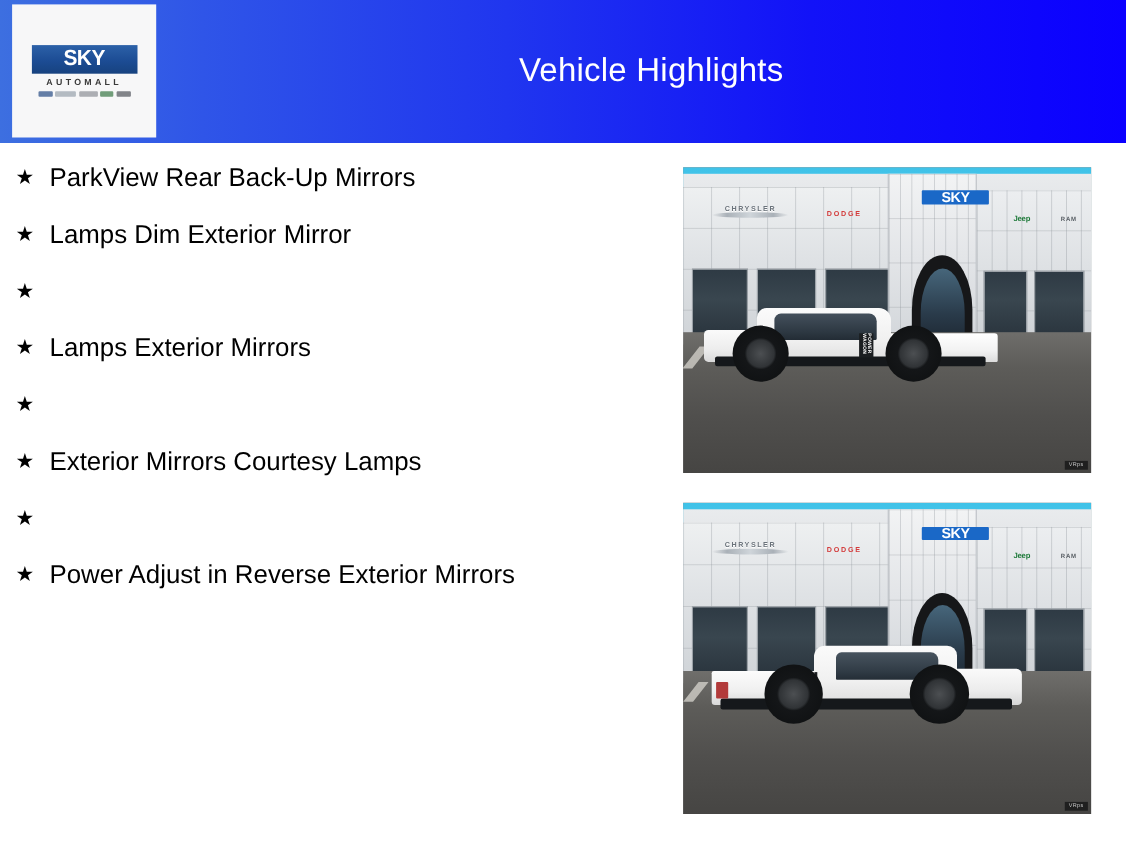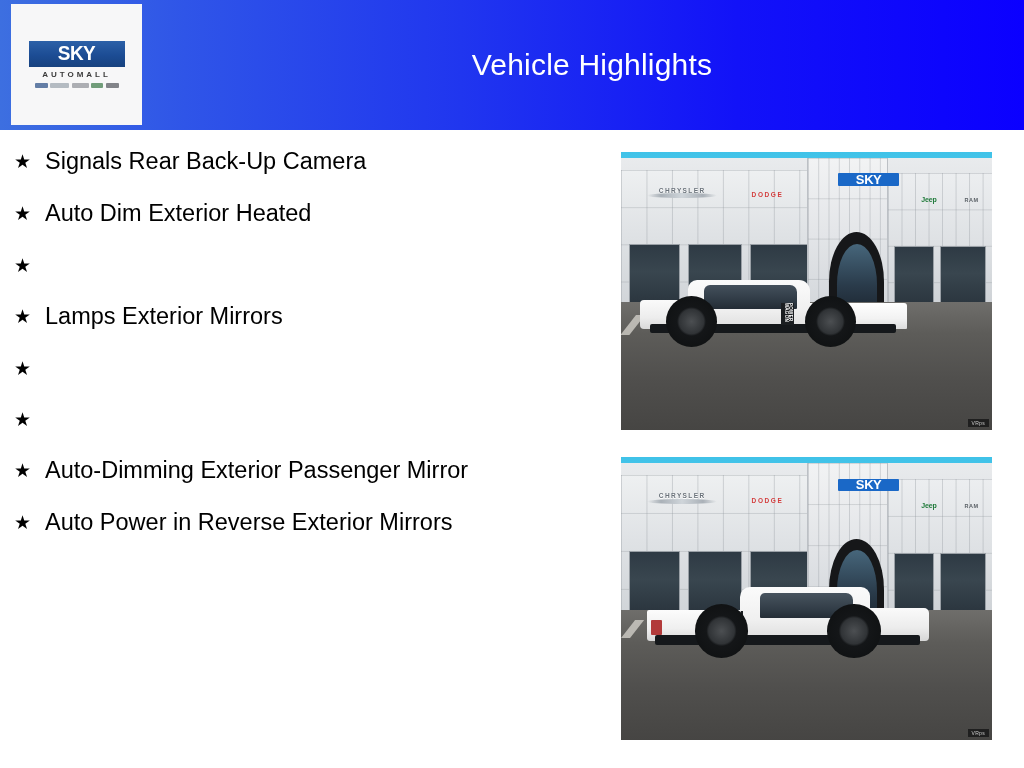--- a/index.html
+++ b/index.html
@@ -542,53 +542,53 @@
         <span class="logo-brand lb-jeep"></span>
         <span class="logo-brand lb-wag"></span>
       </div>
     </div>
   </div>
 
   <div class="features">
 
     <div class="feature-item">
       <span class="bullet-star">★</span>
-      <span class="feature-text">Signals Rear Back-Up Camera</span>
+      <span class="feature-text">ParkView Rear Back-Up Mirrors</span>
     </div>
 
     <div class="feature-item">
       <span class="bullet-star">★</span>
-      <span class="feature-text">Auto Dim Exterior Heated</span>
+      <span class="feature-text">Lamps Dim Exterior Mirror</span>
     </div>
 
     <div class="feature-item">
       <span class="bullet-star">★</span>
     </div>
 
     <div class="feature-item">
       <span class="bullet-star">★</span>
       <span class="feature-text">Lamps Exterior Mirrors</span>
     </div>
 
     <div class="feature-item">
       <span class="bullet-star">★</span>
     </div>
 
     <div class="feature-item">
       <span class="bullet-star">★</span>
+      <span class="feature-text">Exterior Mirrors Courtesy Lamps</span>
     </div>
 
     <div class="feature-item">
       <span class="bullet-star">★</span>
-      <span class="feature-text">Auto-Dimming Exterior Passenger Mirror</span>
     </div>
 
     <div class="feature-item">
       <span class="bullet-star">★</span>
-      <span class="feature-text">Auto Power in Reverse Exterior Mirrors</span>
+      <span class="feature-text">Power Adjust in Reverse Exterior Mirrors</span>
     </div>
 
   </div>
 
   <div class="gallery">
 
     <div class="photo photo-1">
       <div class="sky">
         <div class="cloud" style="left:62%;top:22%;width:34%;height:16%;"></div>
         <div class="cloud" style="left:78%;top:46%;width:26%;height:10%;"></div>

